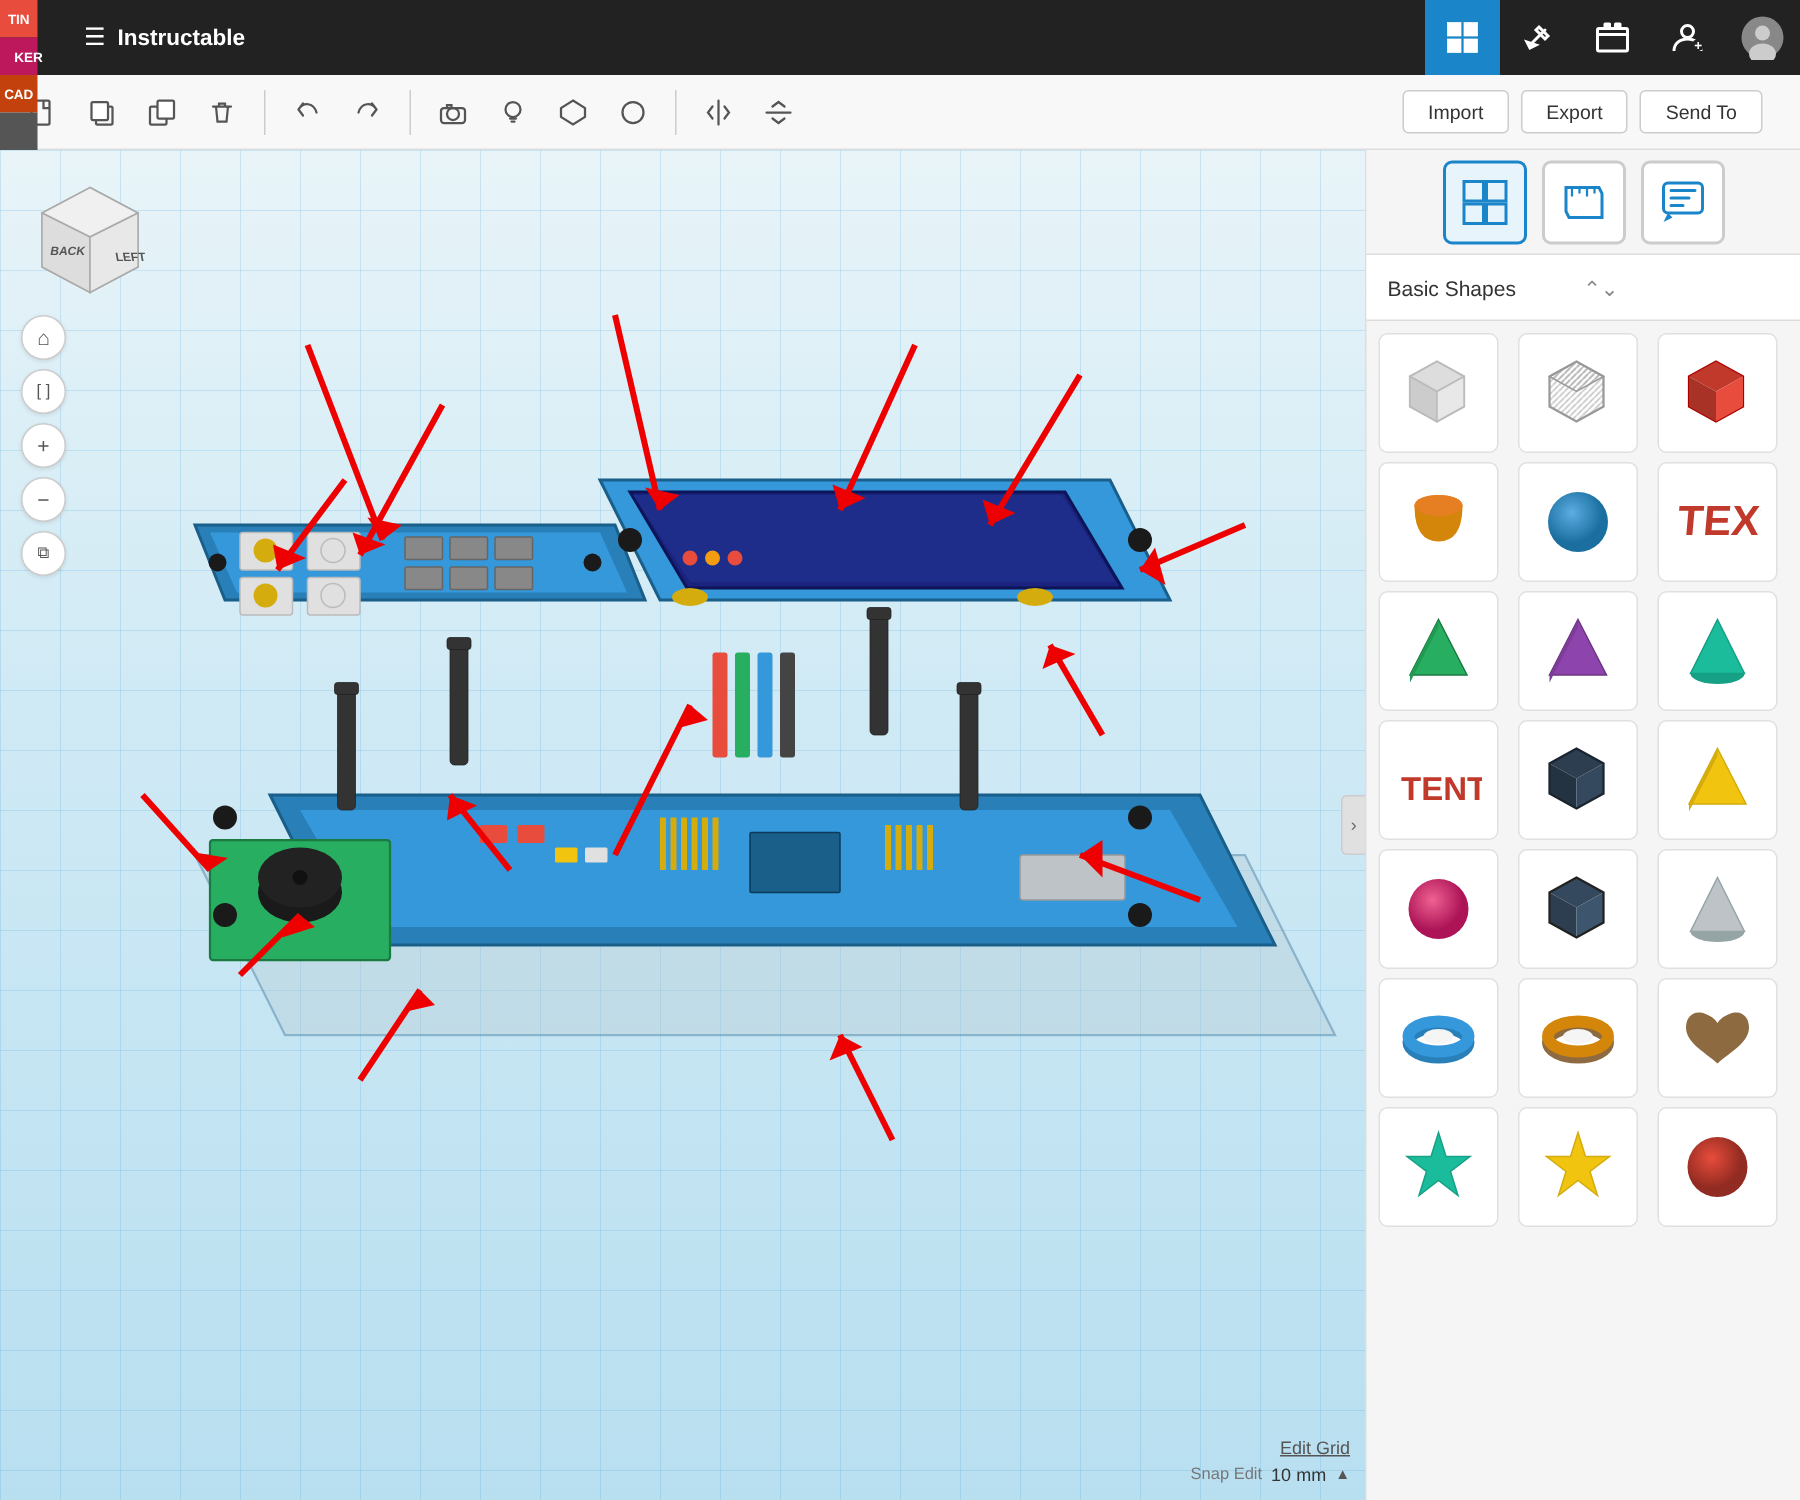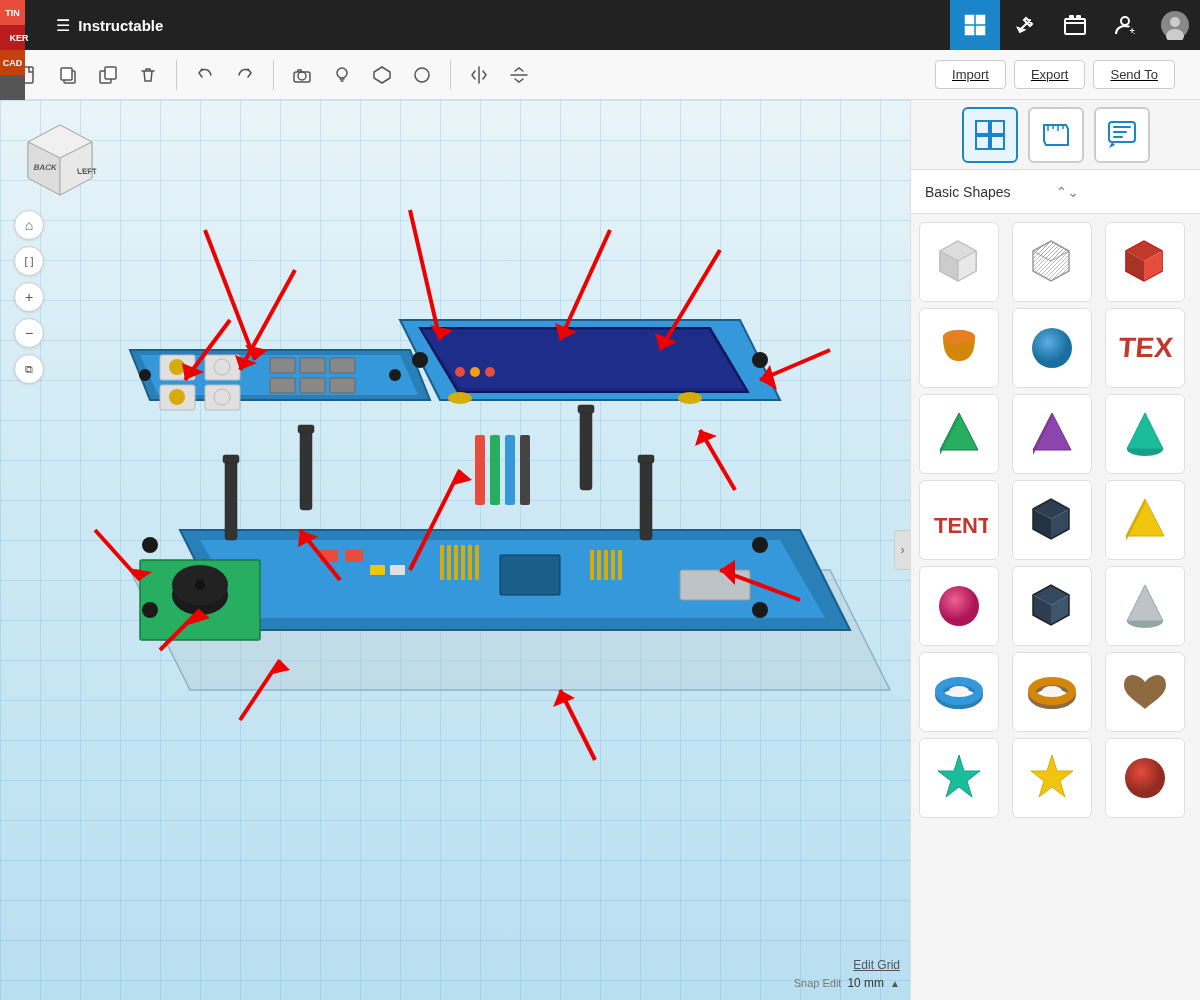--- a/index.html
+++ b/index.html
@@ -25,21 +25,21 @@
       width: 25px;
       height: 25px;
       display: flex;
       align-items: center;
       justify-content: center;
       font-size: 9px;
       font-weight: bold;
       color: white;
     }
     .logo-t { background: #e74c3c; }
-    .logo-i { background: #b91c1c; padding-left: 13px; }
+    .logo-i { background: #be185d; padding-left: 13px; }
     .logo-n { background: #c2410c; }
 
     #app-title-area {
       display: flex;
       align-items: center;
       gap: 8px;
       padding: 0 12px;
     }
     #menu-icon {
       color: white;
@@ -295,21 +295,20 @@
       display: flex;
       align-items: center;
       justify-content: center;
       cursor: pointer;
       overflow: hidden;
     }
     .shape-item svg { width: 58px; height: 58px; }
     #toolbar-row {
       display: flex;
       width: 1200px;
-      text-decoration: underline;
     }
   </style>
 </head>
 <body>
 
 <div id="topbar">
   <div id="logo">
     <div class="logo-cell logo-t">TIN</div>
     <div class="logo-cell logo-i">KER</div>
     <div class="logo-cell logo-n">CAD</div>

